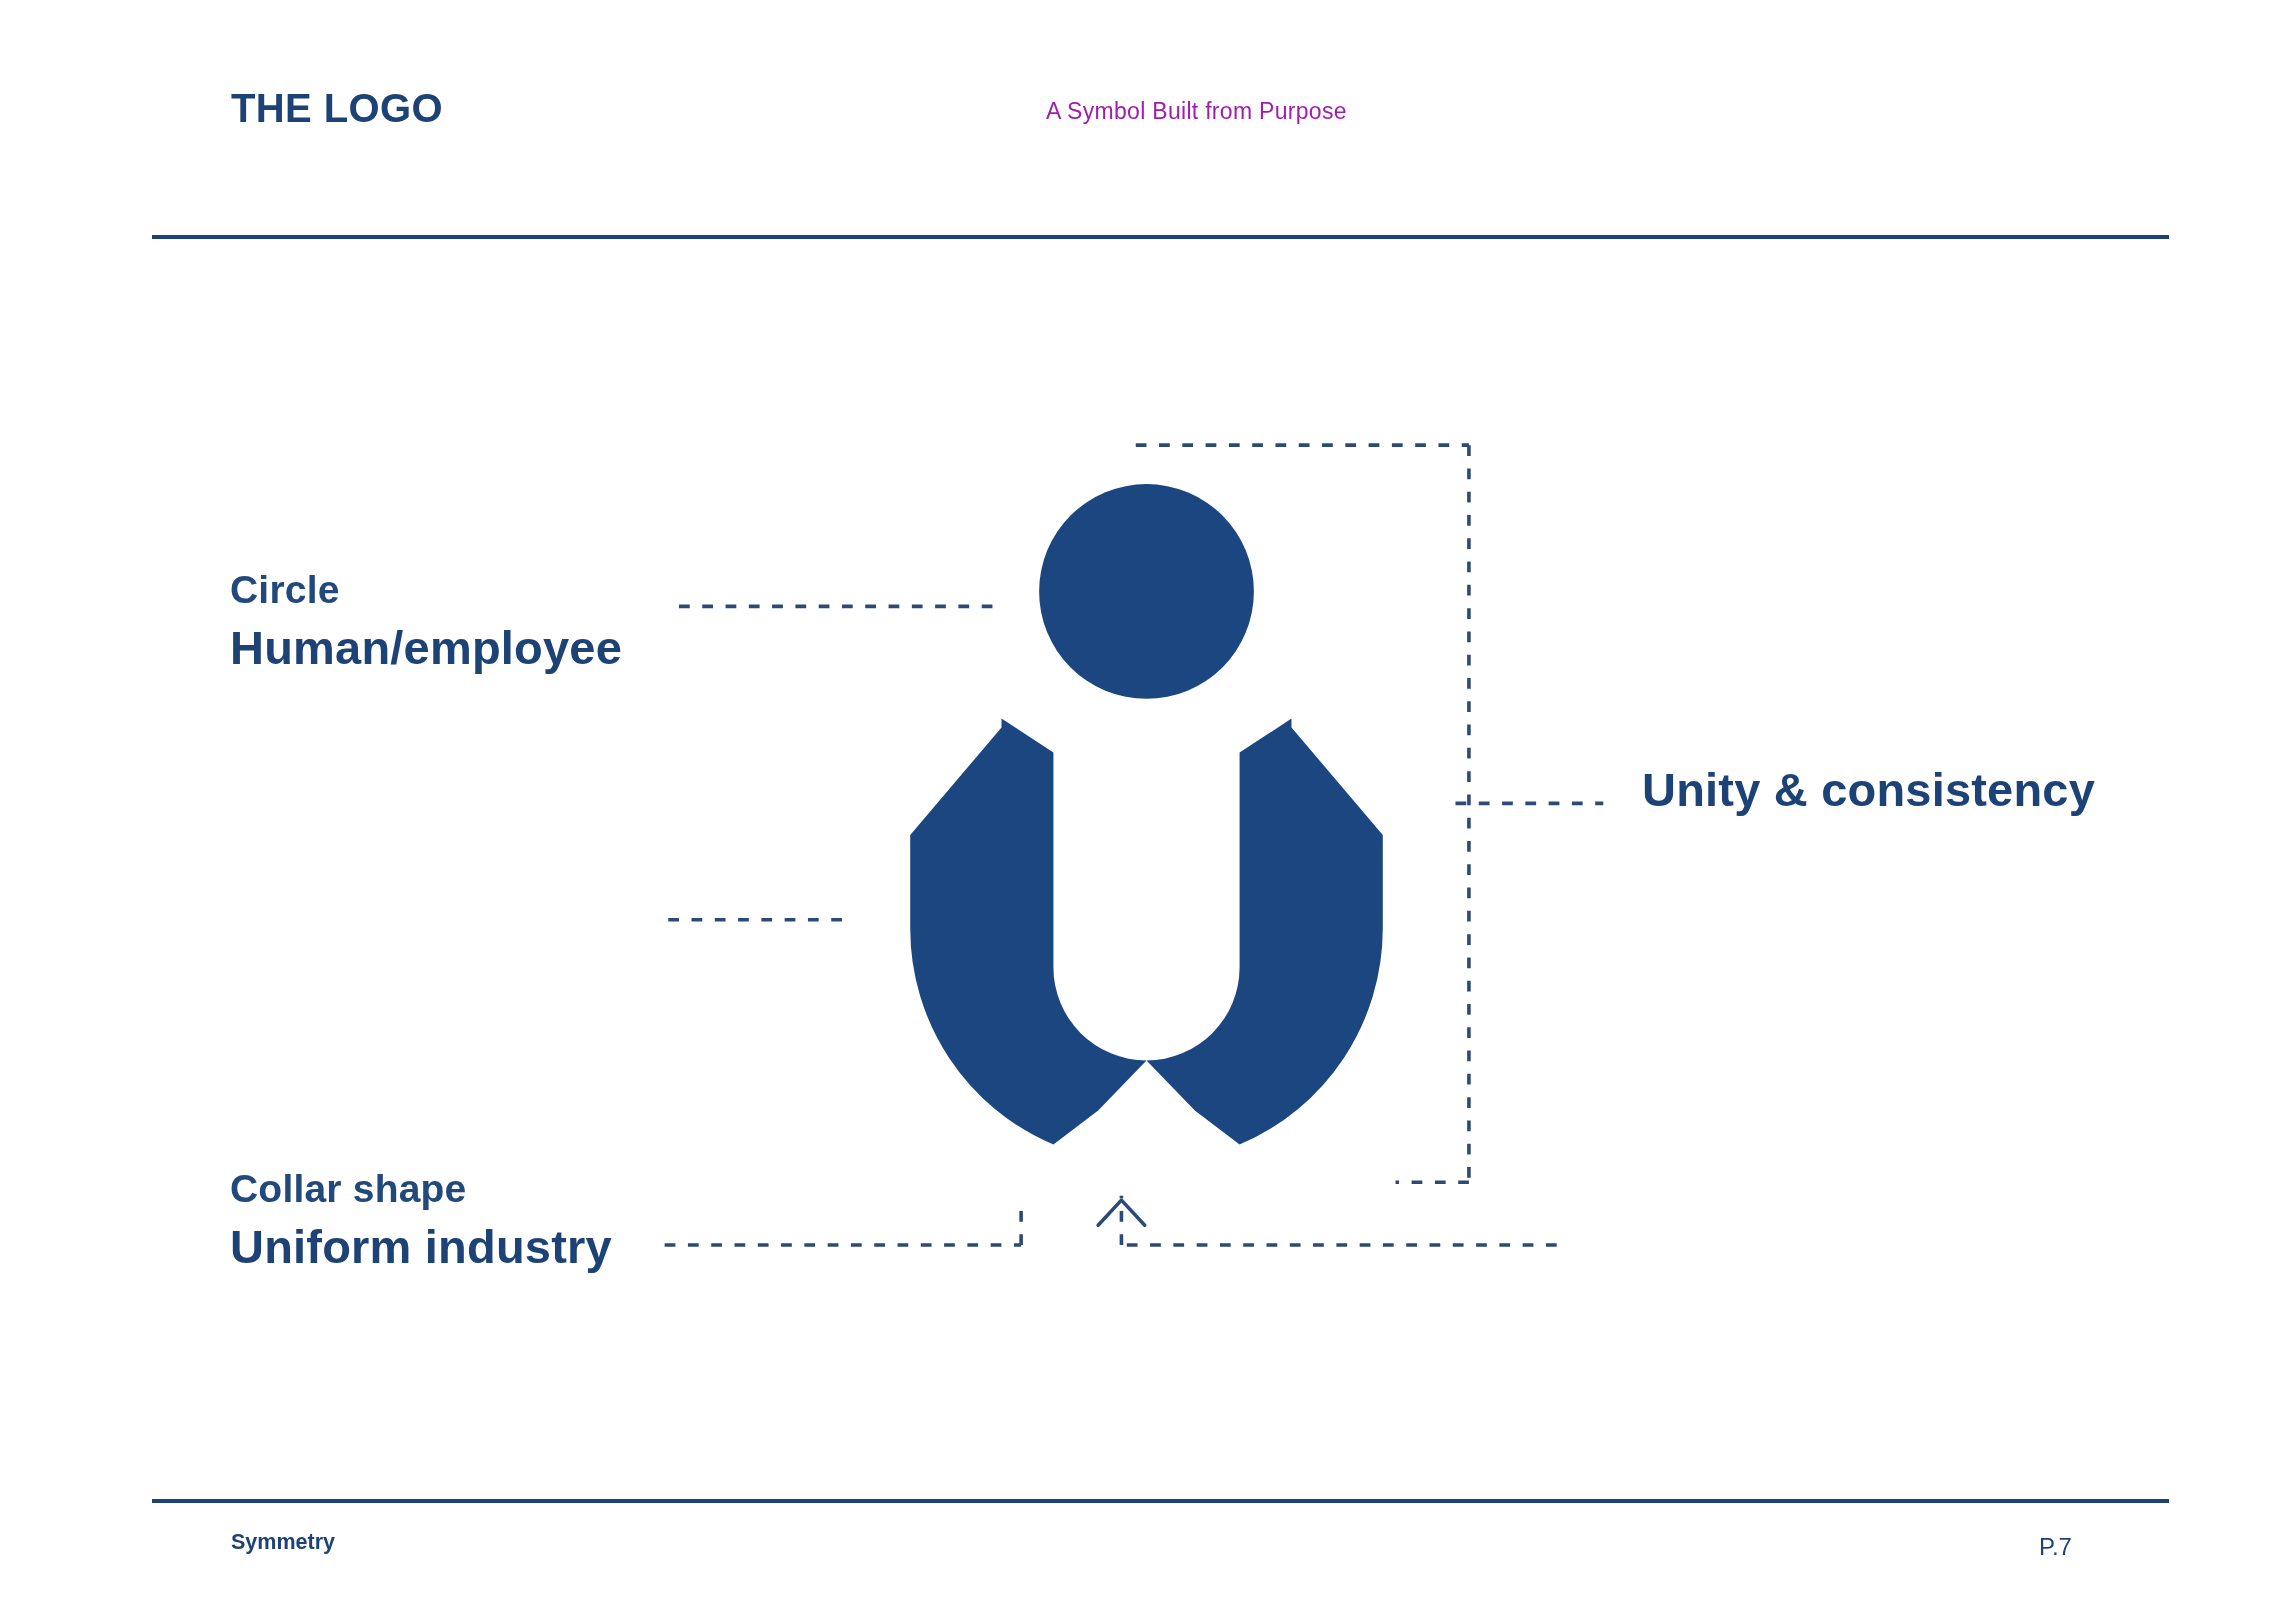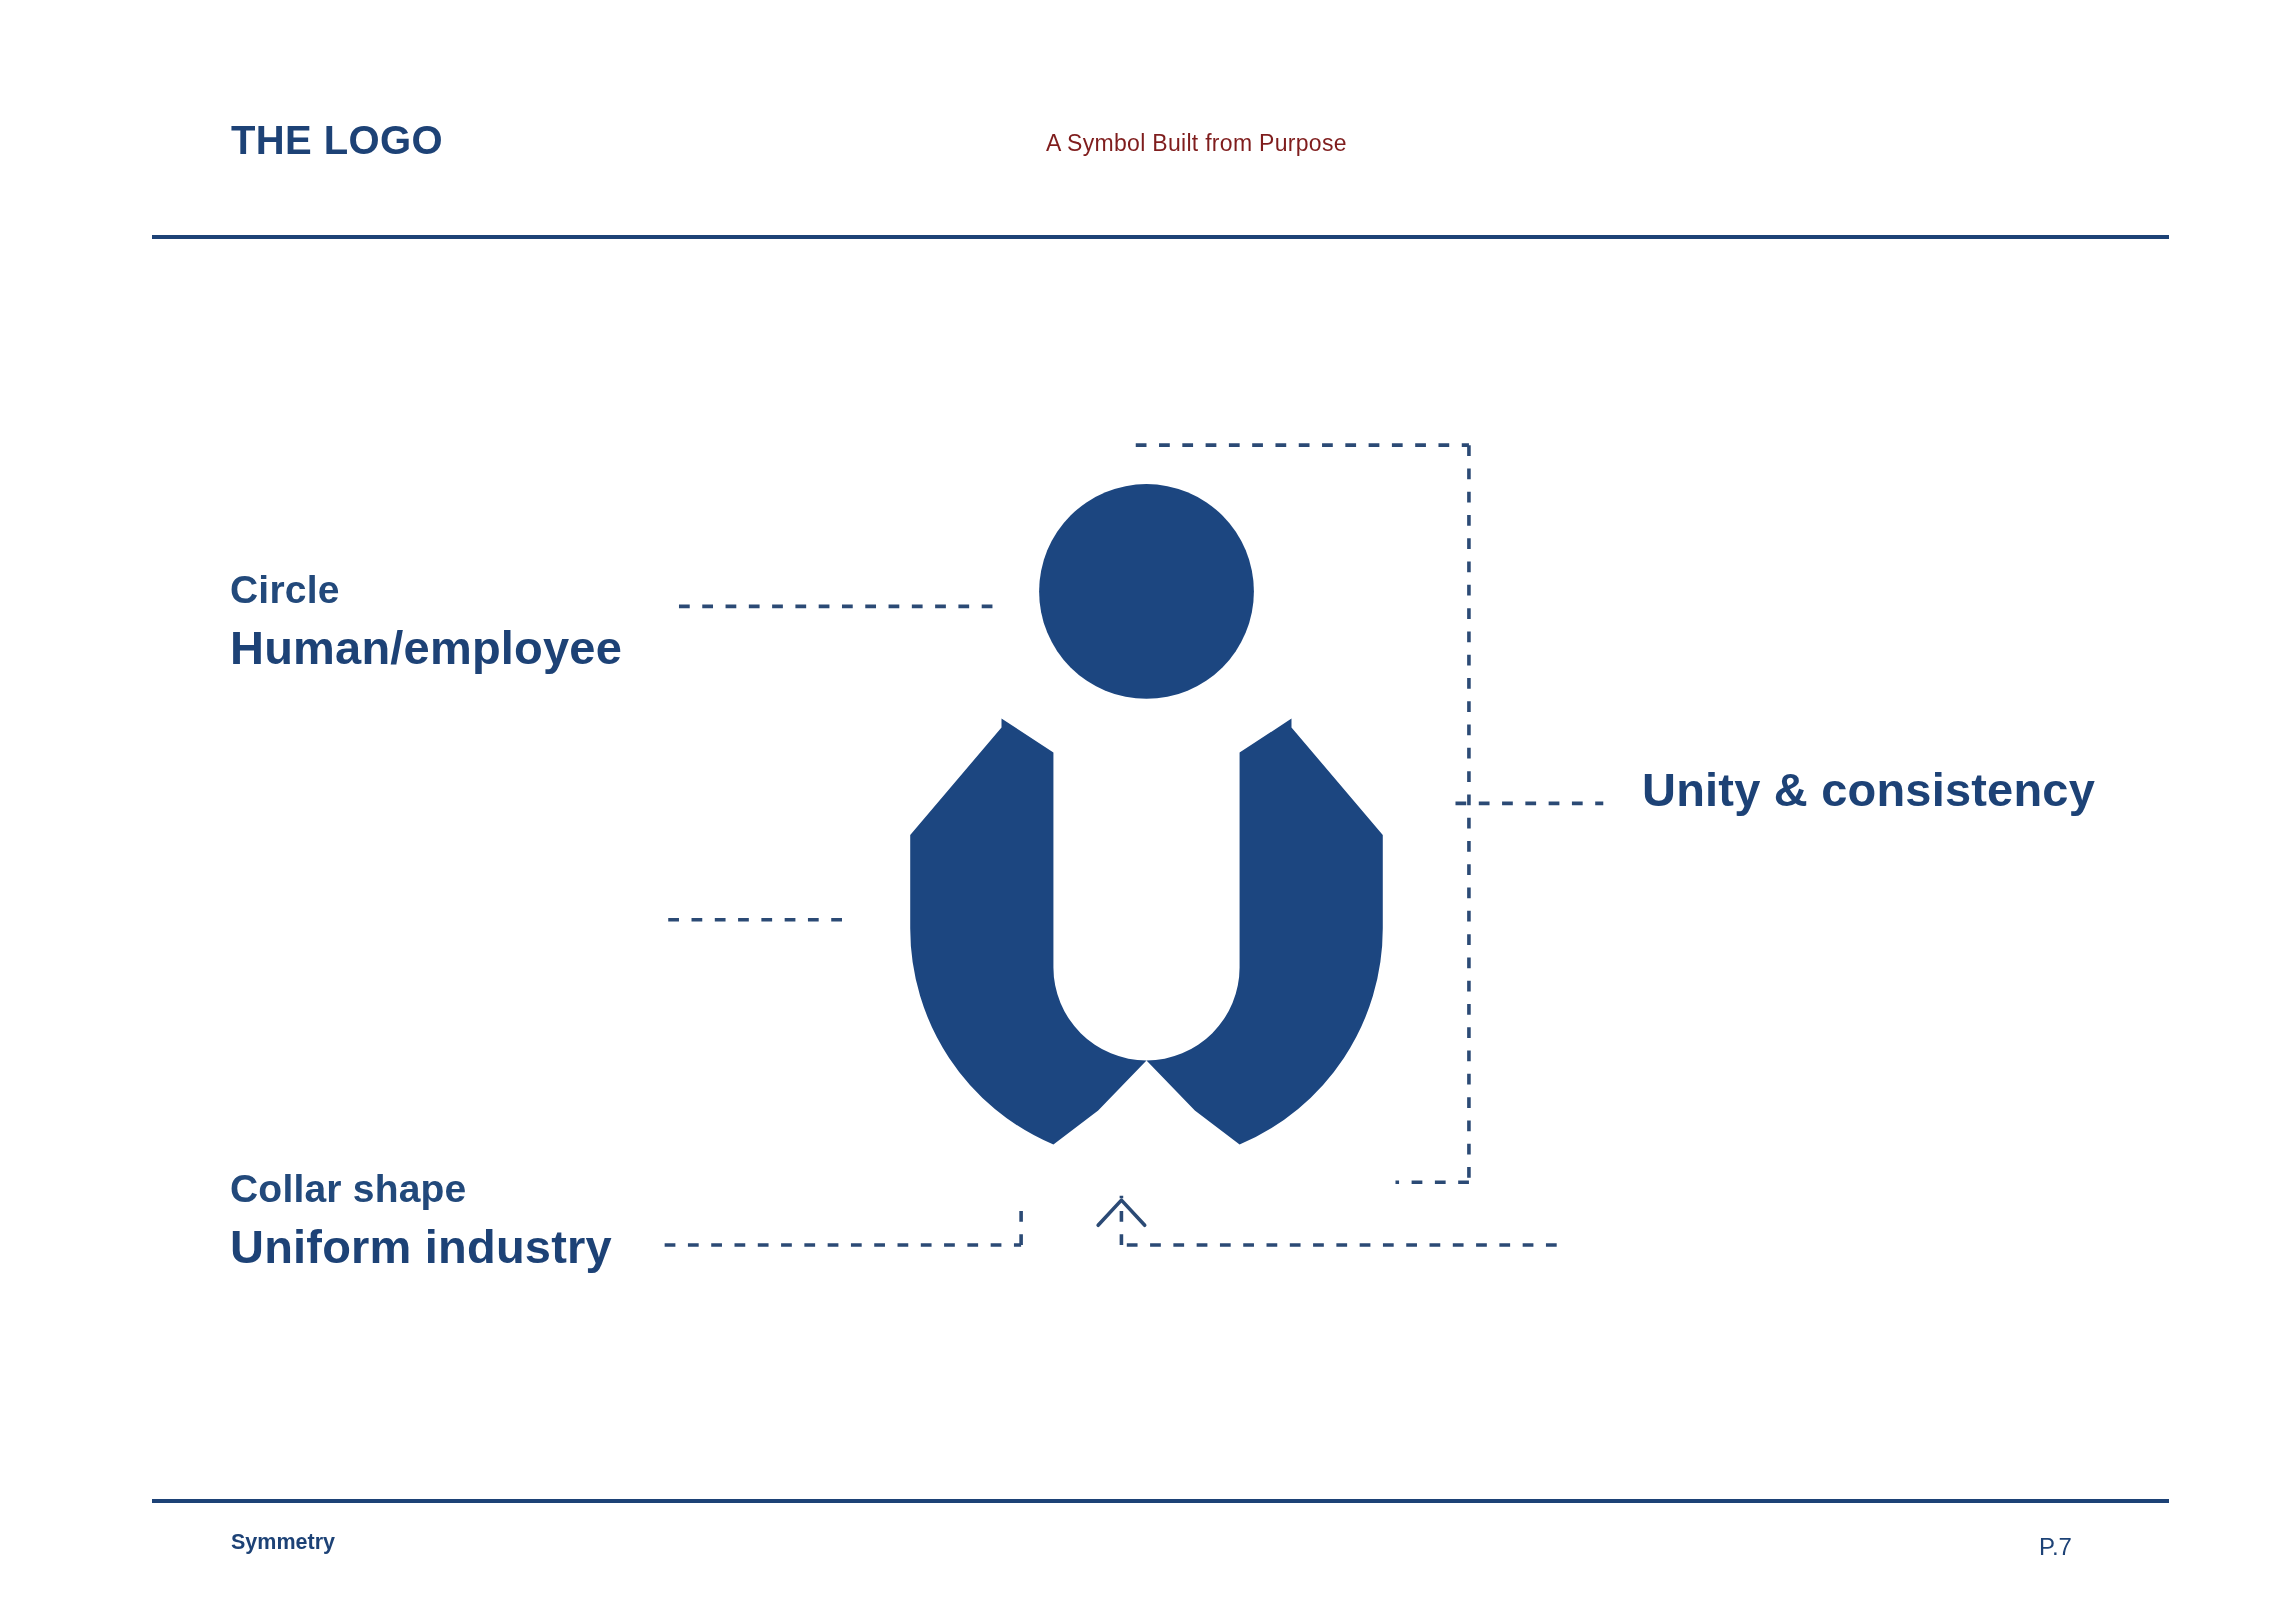--- a/index.html
+++ b/index.html
@@ -22,40 +22,39 @@
     box-sizing: border-box;
   }
 
   
   .header {
     position: absolute;
     left: 0;
     top: 0;
     width: 2293px;
     height: 301px;
-    margin-top: 32px;
   }
   .brand-title {
     position: absolute;
     left: 231px;
     top: 86px;
     font-size: 40px;
     font-weight: bold;
     letter-spacing: 0.4px;
     color: #1d4276;
     white-space: nowrap;
   }
   .header-subtitle {
     position: absolute;
     left: 1046px;
     top: 98px;
     font-size: 23px;
     font-weight: normal;
     letter-spacing: 0.3px;
-    color: #7f1d1d;
+    color: #a21caf;
     white-space: nowrap;
   }
   .rule {
     position: absolute;
     left: 152px;
     width: 2017px;
     height: 3.6px;
     background: #1d4276;
   }
   .rule-top { top: 235px; }

